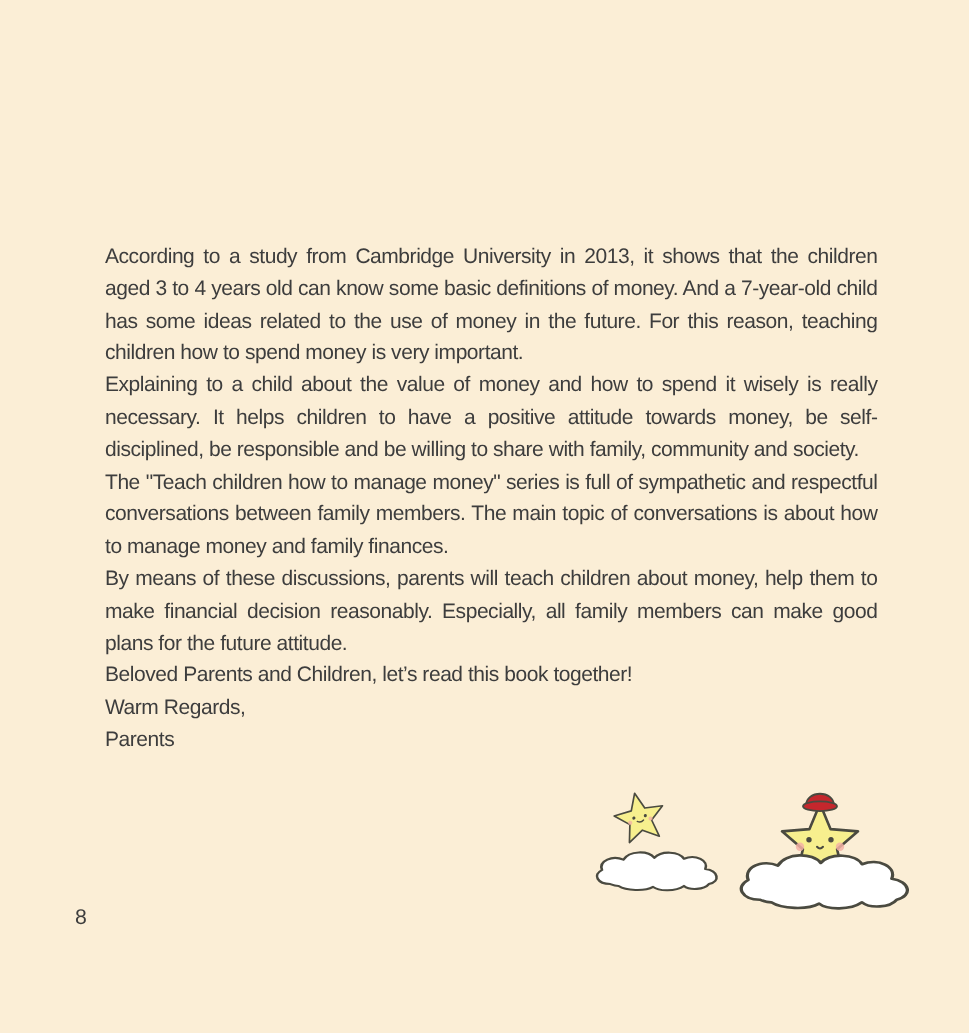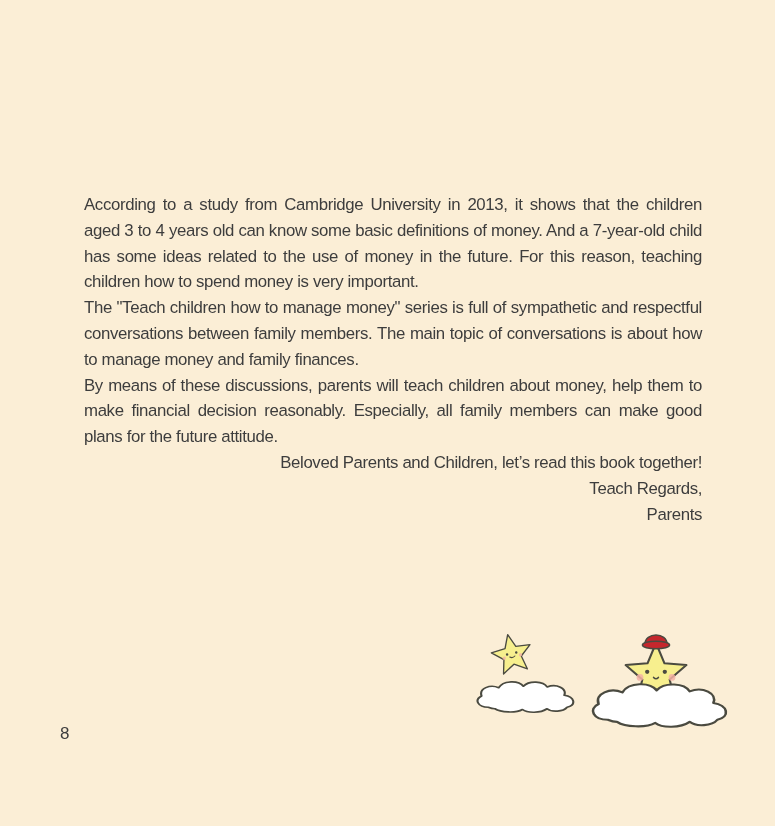--- a/index.html
+++ b/index.html
@@ -33,21 +33,21 @@
     color: var(--ink);
     font-size: 16.8px;
     line-height: 25.8px;
     letter-spacing: -0.35px;
   }
   .text-block p {
     text-align: justify;
     margin: 0;
   }
   .text-block p.single {
-    text-align: right;
+    text-align: left;
   }
   .page-number {
     position: absolute;
     left: 44px;
     top: 724px;
     color: var(--ink);
     font-size: 17px;
     letter-spacing: -0.3px;
   }
   .illustration {
@@ -58,24 +58,25 @@
     height: 108px;
   }
 </style>
 </head>
 <body>
 
 <div class="page">
 
   <div class="text-block">
     <p>According to a study from Cambridge University in 2013, it shows that the children aged 3 to 4 years old can know some basic definitions of money. And a 7-year-old child has some ideas related to the use of money in the future. For this reason, teaching children how to spend money is very important.</p>
+    <p>Explaining to a child about the value of money and how to spend it wisely is really necessary. It helps children to have a positive attitude towards money, be self-disciplined, be responsible and be willing to share with family, community and society.</p>
     <p>The "Teach children how to manage money" series is full of sympathetic and respectful conversations between family members. The main topic of conversations is about how to manage money and family finances.</p>
     <p>By means of these discussions, parents will teach children about money, help them to make financial decision reasonably. Especially, all family members can make good plans for the future attitude.</p>
     <p class="single">Beloved Parents and Children, let’s read this book together!</p>
-    <p class="single">Teach Regards,</p>
+    <p class="single">Warm Regards,</p>
     <p class="single">Parents</p>
   </div>
 
   <div class="page-number">8</div>
 
   <svg class="illustration" viewBox="0 0 268 108" xmlns="http://www.w3.org/2000/svg">
 
     <g transform="translate(20,4) scale(0.52) rotate(-12 50 50)">
       <polygon points="50,10 60.6,35.4 88,37.6 67.1,55.6 73.5,82.4 50,68 26.5,82.4 32.9,55.6 12,37.6 39.4,35.4" style="fill:var(--star-yellow); stroke:var(--outline); stroke-width:2.6; stroke-linejoin:round;"></polygon>
       <circle cx="41" cy="47" r="2.4" style="fill:var(--outline);"></circle>

